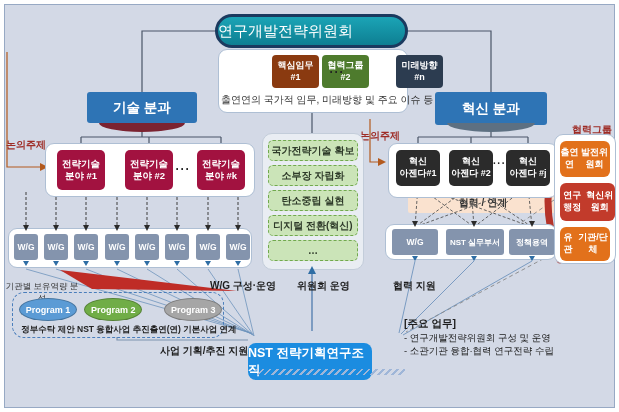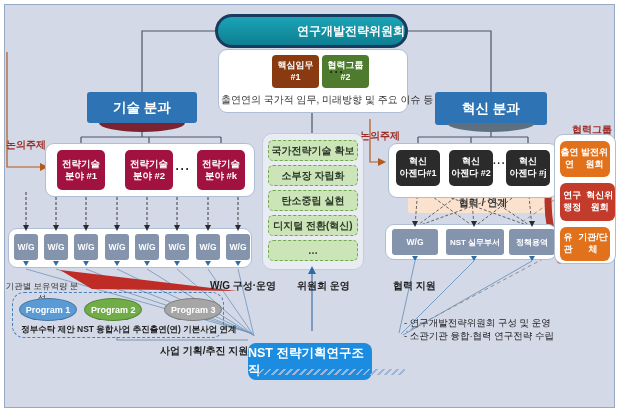--- a/index.html
+++ b/index.html
@@ -4,21 +4,21 @@
 <style>
   html,body{margin:0;padding:0;background:#fff;}
   .stage{position:relative;width:619px;height:412px;background:#fff;overflow:hidden;
          font-family:"Liberation Sans","DejaVu Sans",sans-serif;}
   .frame{position:absolute;inset:4px;border:1px solid #97a9c4;background:#d3d9e6;}
   .abs{position:absolute;box-sizing:border-box;}
   .z0{z-index:0}.z1{z-index:1}.z2{z-index:2}.z3{z-index:4}
   svg.layer{position:absolute;left:0;top:0;pointer-events:none;}
 
   .pill{background:linear-gradient(180deg,#1ba4b6,#0e7f92);border:3px solid #1b3a5f;border-radius:18px;
-        color:#fff;font-weight:bold;font-size:12px;display:flex;align-items:center;justify-content:flex-end;}
+        color:#fff;font-weight:normal;font-size:15px;display:flex;align-items:center;justify-content:flex-start;}
   .panel{background:#fff;border:1px solid #aebfd4;border-radius:9px;}
   .panel-soft{background:#e9edf3;border:1px solid #c3cdda;border-radius:10px;}
   .mini{border-radius:4px;color:#fff;font-weight:bold;font-size:9px;line-height:1.25;
         display:flex;flex-direction:column;align-items:center;justify-content:center;text-align:center;margin-left:45px;}
   .brown{background:#8a3a10}.mgreen{background:#4e7b2d}.mnavy{background:#2c3c50}
   .branch{background:#2e74b5;border-radius:3px;color:#fff;font-weight:bold;font-size:13.5px;
           display:flex;align-items:center;justify-content:center;}
   .ribbon{border-radius:0 0 50% 50%/0 0 100% 100%;}
   .crimson{background:#a21240;border-radius:5px;color:#fff;font-weight:bold;font-size:9.5px;line-height:1.3;
            display:flex;flex-direction:column;align-items:center;justify-content:center;text-align:center;}
@@ -126,20 +126,24 @@
   <div class="abs panel z2" style="left:218px;top:49px;width:190px;height:64px;"></div>
   <div class="abs mini brown z2" style="left:227px;top:55px;width:47px;height:33px;">
     <span>핵심임무</span>
     <span>#1</span>
   </div>
   <div class="abs mini mgreen z2" style="left:277px;top:55px;width:47px;height:33px;">
     <span>협력그룹</span>
     <span>#2</span>
   </div>
   <div class="abs dots z2" style="left:327px;top:65px;width:20px;">···</div>
+  <div class="abs mini mnavy z2" style="left:351px;top:55px;width:47px;height:33px;">
+    <span>미래방향</span>
+    <span>#n</span>
+  </div>
   <div class="abs caption z2" style="left:221px;top:93px;width:184px;">출연연의 국가적 임무, 미래방향 및 주요 이슈 등 논의</div>
 
   <div class="abs branch z2" style="left:87px;top:92px;width:110px;height:31px;">
     <span>기술 분과</span>
   </div>
   <div class="abs ribbon z2" style="left:99px;top:123px;width:86px;height:9px;background:#7b2331;"></div>
   <div class="abs redlabel z2" style="left:6px;top:138px;">논의주제</div>
   <div class="abs panel z2" style="left:45px;top:143px;width:210px;height:54px;"></div>
   <div class="abs crimson z2" style="left:57px;top:150px;width:48px;height:40px;">
     <span>전략기술</span>
@@ -243,20 +247,21 @@
       <div class="progdesc">출연(연) 기본사업 연계</div>
     </div>
   </div>
 
   <div class="abs nst z2" style="left:248px;top:343px;width:124px;height:37px;">
     <span>NST 전략기획연구조직</span>
   </div>
   <div class="abs hatch z2" style="left:255px;top:369px;width:150px;height:6px;"></div>
 
   <div class="abs tasks z2" style="left:404px;top:316px;width:195px;">
+    <div class="hdr">[주요 업무]</div>
     <div>- 연구개발전략위원회 구성 및 운영</div>
     <div>- 소관기관 융합·협력 연구전략 수립</div>
   </div>
 
   <svg class="layer z3" width="619" height="412" viewBox="0 0 619 412">
     <g fill="#2b2b2b">
       <polygon points="23,225 29,225 26,231"></polygon>
         <polygon points="53,225 59,225 56,231"></polygon>
       <polygon points="83,225 89,225 86,231"></polygon>
         <polygon points="114,225 120,225 117,231"></polygon>

